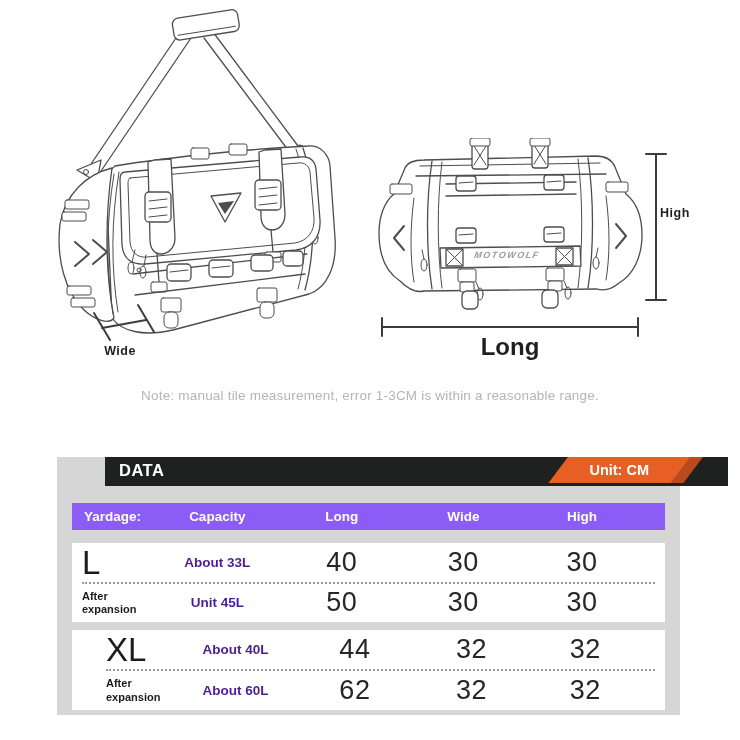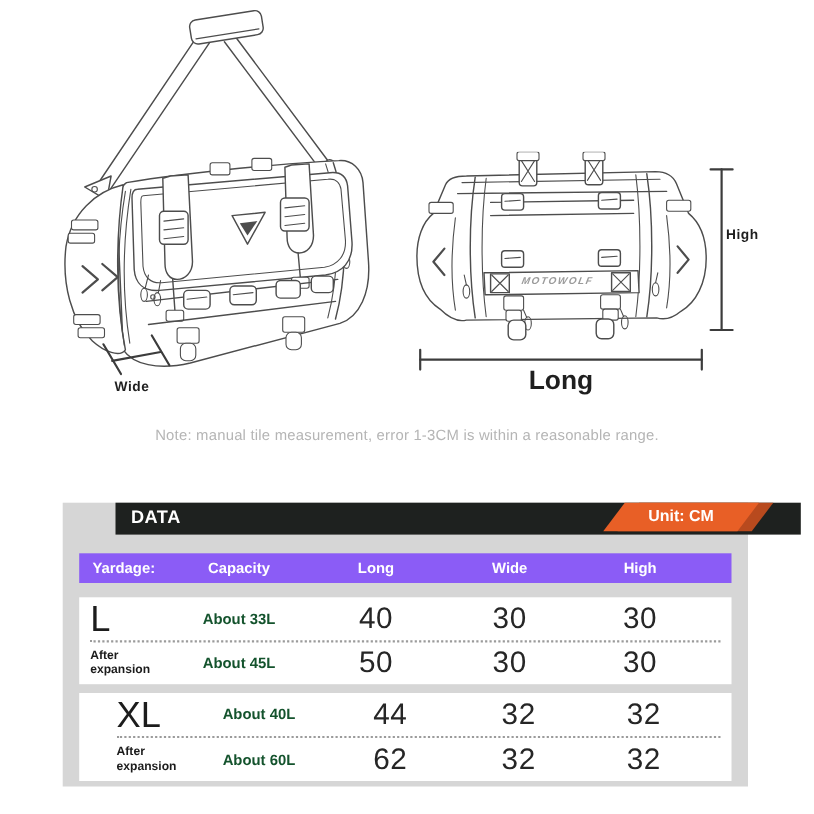--- a/index.html
+++ b/index.html
@@ -47,21 +47,21 @@
 
   .tblock{background:#ffffff;margin-top:13px;display:flex;flex-direction:column;}
   .tblock.b1{height:79px;}
   .tblock.b2{height:80px;margin-top:8px;padding-left:24px;}
   .trow{flex:1;}
   .dots{border-top:2px dotted #9b9b9b;margin:0 10px;height:0;}
 
   .c-size{padding-left:10px;text-align:left;}
   .size-big{font-size:33px;font-weight:500;color:#1c1c1c;line-height:1;}
   .size-small{font-size:11px;font-weight:bold;color:#1c1c1c;line-height:1.2;padding-right:6px;}
-  .c-cap{text-align:center;font-size:13.5px;font-weight:bold;color:#14532d;}
+  .c-cap{text-align:center;font-size:13.5px;font-weight:bold;color:#4c1d95;}
   .c-num{text-align:center;font-size:27px;font-weight:400;color:#262626;letter-spacing:.5px;}
 </style>
 </head>
 <body>
 
 <div class="page">
 
   <div class="drawings">
 
     <div class="sketch" style="left:15px;top:2px;width:340px;height:360px;">
@@ -269,21 +269,21 @@
           <span class="c-size size-big">L</span>
           <span class="c-cap">About 33L</span>
           <span class="c-num">40</span>
           <span class="c-num">30</span>
           <span class="c-num">30</span>
           <span></span>
         </div>
         <div class="dots"></div>
         <div class="grid-row trow">
           <span class="c-size size-small">After expansion</span>
-          <span class="c-cap">About 45L</span>
+          <span class="c-cap">Unit 45L</span>
           <span class="c-num">50</span>
           <span class="c-num">30</span>
           <span class="c-num">30</span>
           <span></span>
         </div>
       </div>
 
       <div class="tblock b2">
         <div class="grid-row trow">
           <span class="c-size size-big">XL</span>

